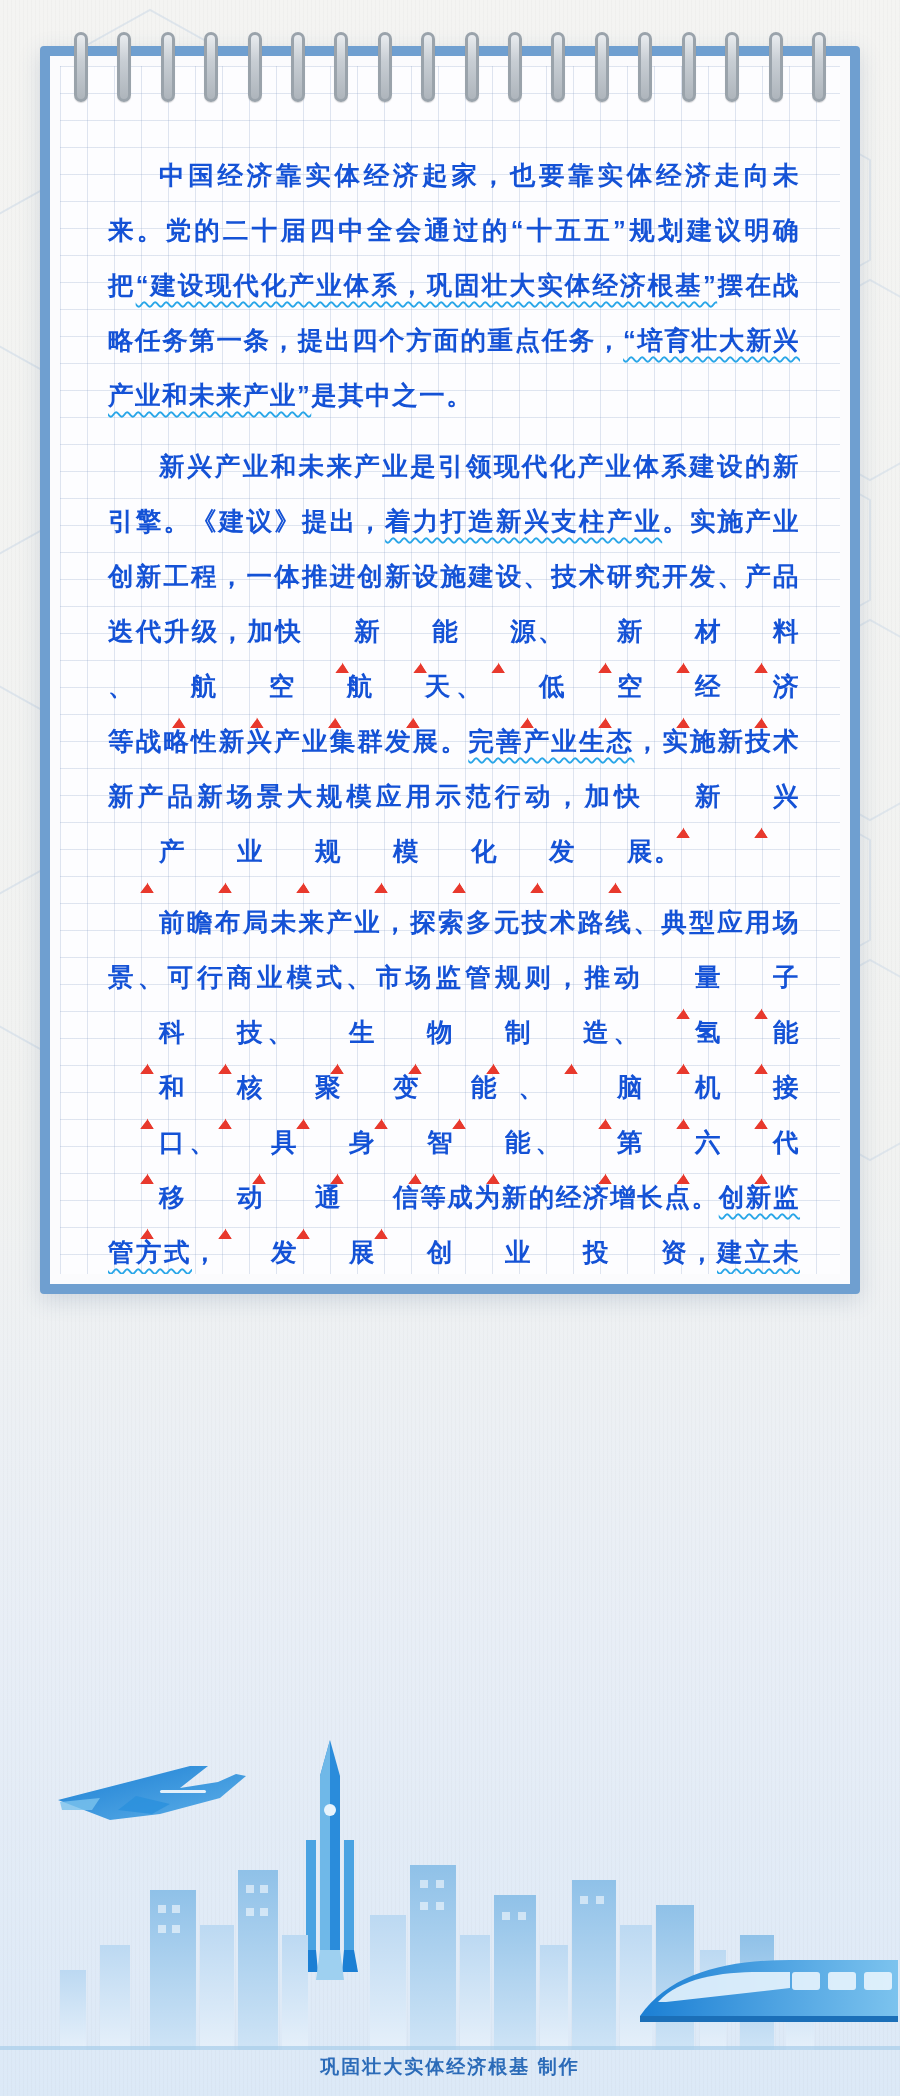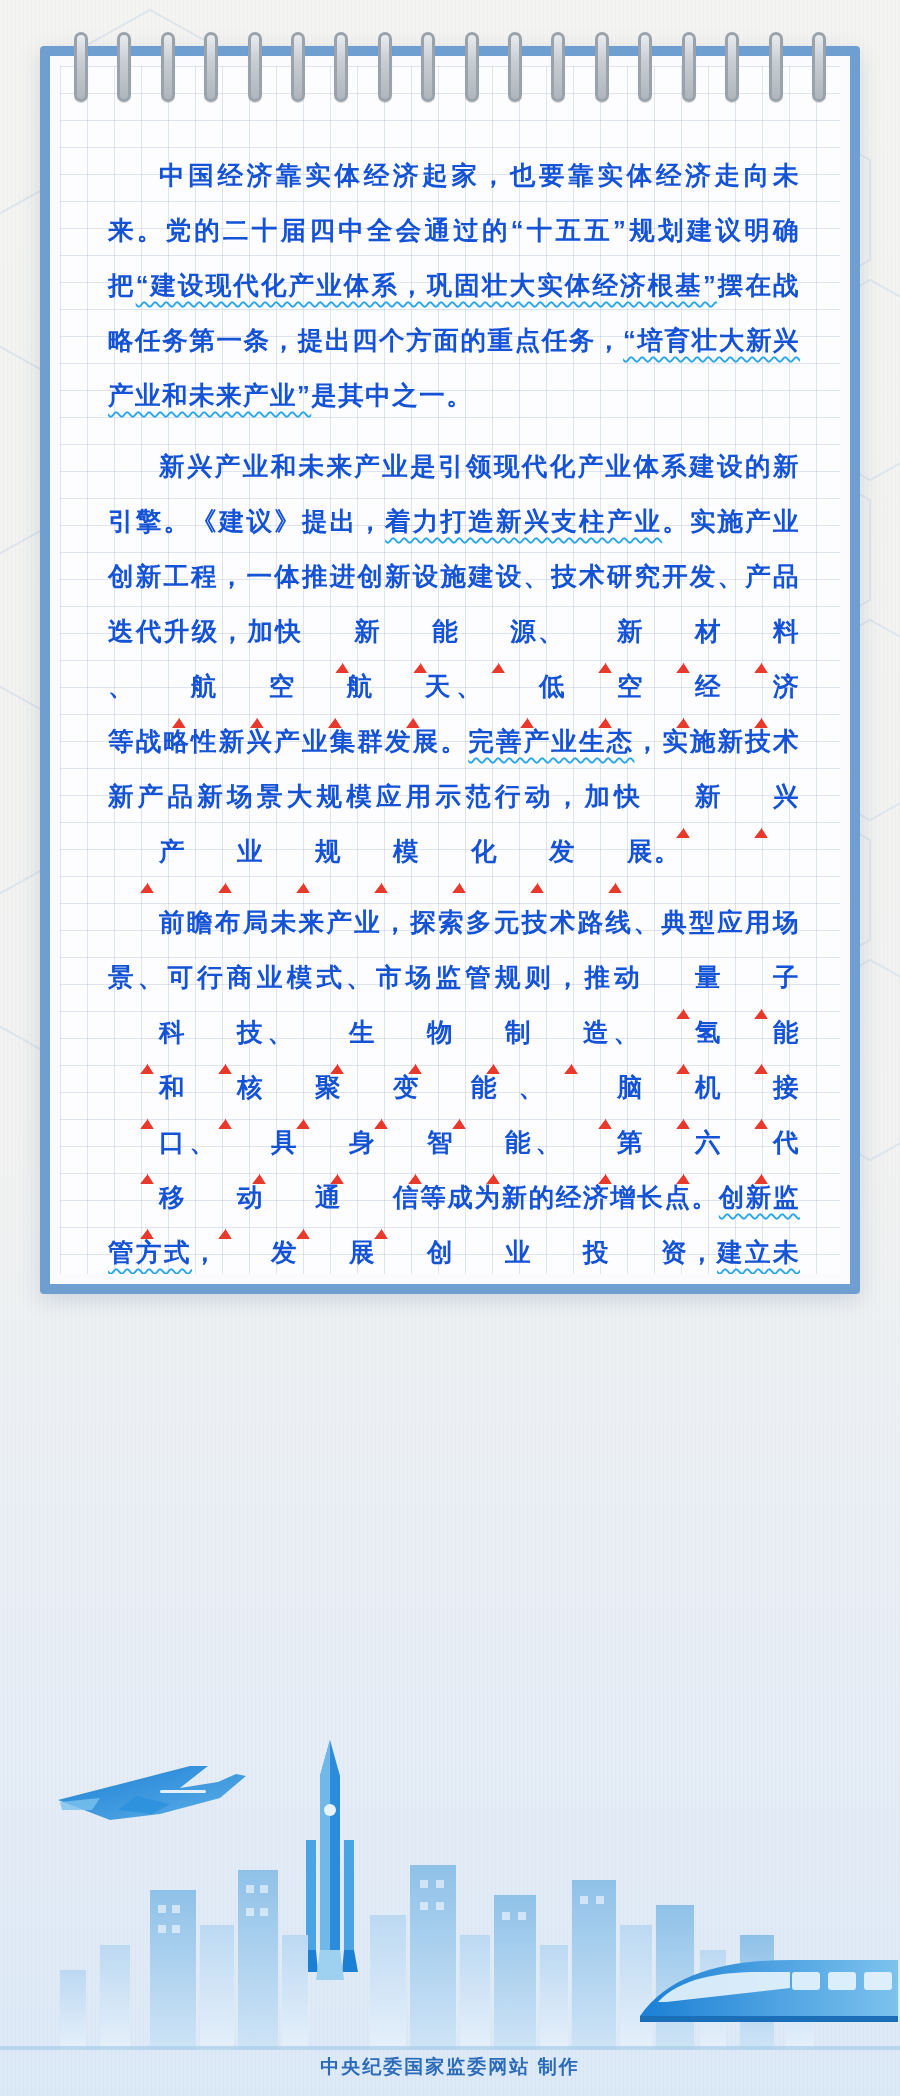--- a/index.html
+++ b/index.html
@@ -318,14 +318,14 @@
       <path d="M18 44 C40 20 80 14 120 14 L150 14 L150 30 L26 44 Z" fill="#e8f4fd" opacity="0.9"></path>
       <rect x="152" y="14" width="28" height="18" rx="3" fill="#e8f4fd" opacity="0.9"></rect>
       <rect x="188" y="14" width="28" height="18" rx="3" fill="#e8f4fd" opacity="0.9"></rect>
       <rect x="224" y="14" width="28" height="18" rx="3" fill="#e8f4fd" opacity="0.9"></rect>
       <rect x="0" y="58" width="258" height="6" fill="#1b6fb8"></rect>
     </g>
 
     <rect x="0" y="326" width="900" height="4" fill="#a8cdea" opacity="0.7"></rect>
   </svg>
 
-  <div class="credit">中央纪委国家监委网站  制作</div>
+  <div class="credit">巩固壮大实体经济根基  制作</div>
 </div>
 
 </body></html>

